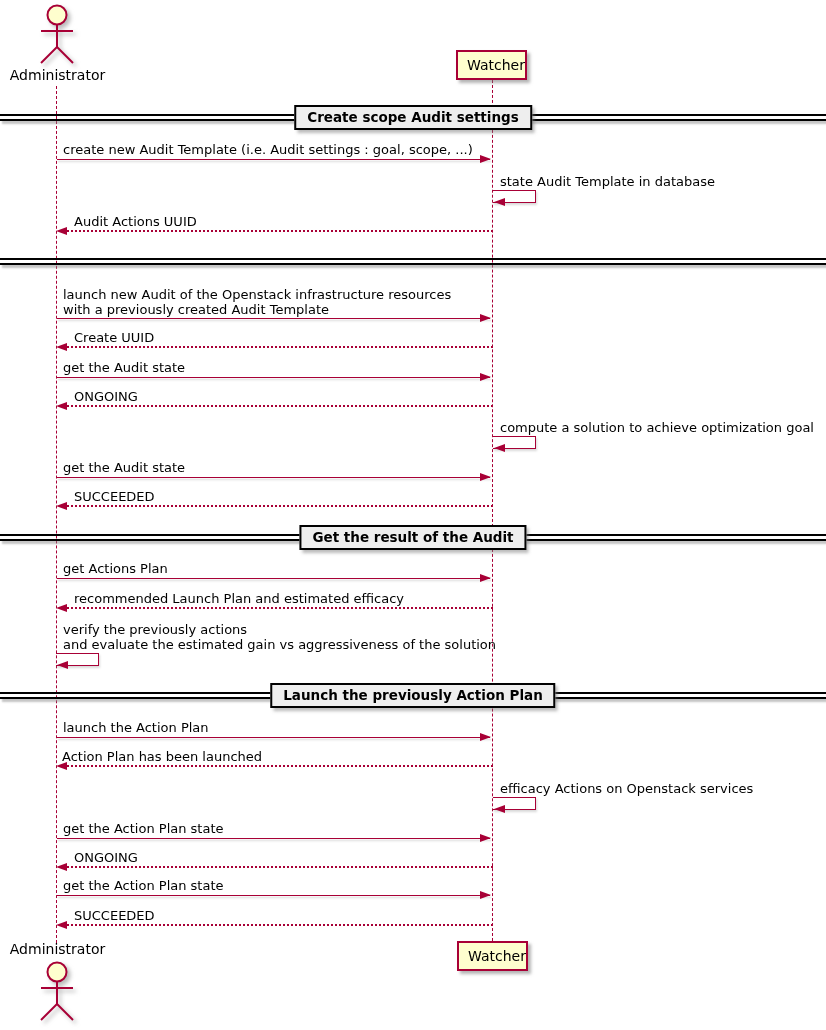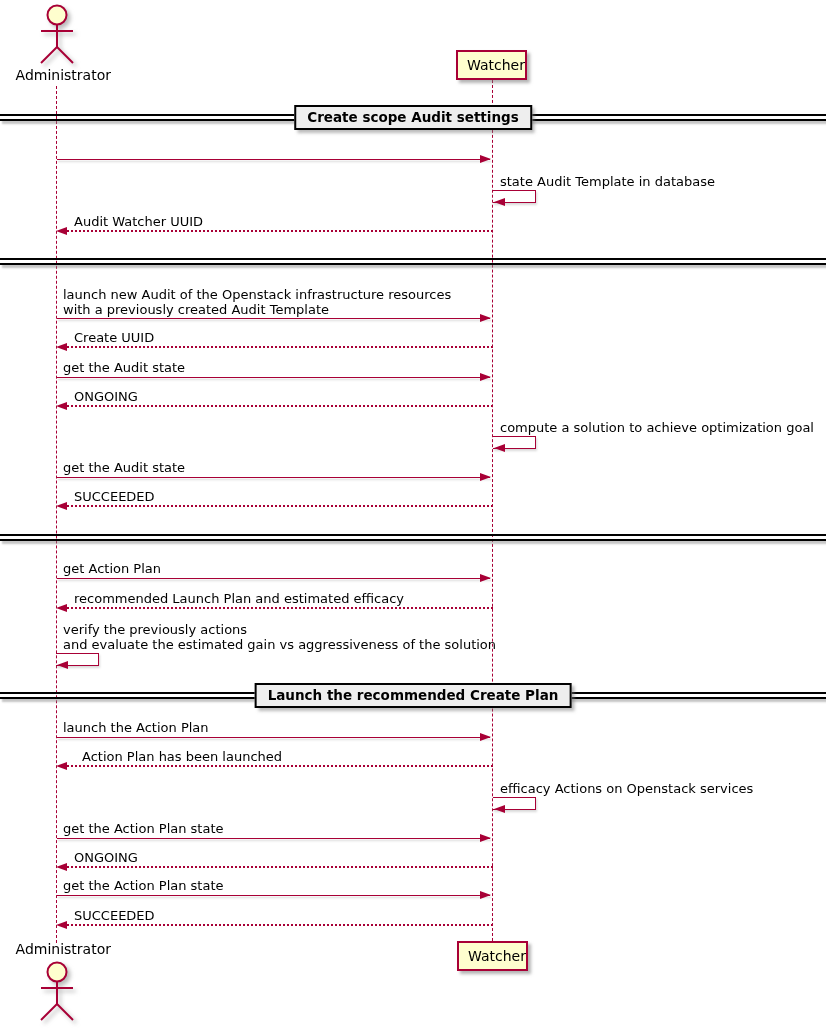--- a/index.html
+++ b/index.html
@@ -23,21 +23,21 @@
   .div-lines{position:absolute;left:0;width:826px;height:3px;
        border-top:2px solid var(--divider-border);border-bottom:2px solid var(--divider-border);
        box-shadow:2px 3px 2px rgba(140,140,140,.5);}
   .div-box{position:absolute;left:50%;transform:translateX(-50%);background:var(--divider-fill);
        border:2px solid var(--divider-border);padding:2px 11px;white-space:nowrap;
        font-weight:bold;font-size:13.5px;line-height:17px;color:var(--text);
        box-shadow:3px 3px 3px rgba(120,120,120,.5);}
   .pbox{position:absolute;width:71px;height:30px;box-sizing:border-box;background:var(--participant-fill);
        border:2px solid var(--stroke);display:flex;align-items:center;justify-content:flex-end;
        font-size:14px;color:var(--text);box-shadow:3px 3px 3px rgba(120,120,120,.55);}
-  .alabel{position:absolute;left:4px;width:107px;text-align:right;font-size:14px;line-height:15px;color:var(--text);}
+  .alabel{position:absolute;left:4px;width:107px;text-align:center;font-size:14px;line-height:15px;color:var(--text);}
   .actor{position:absolute;filter:drop-shadow(3px 3px 2px rgba(140,140,140,.6));}
 </style>
 </head>
 <body>
 
 <div id="canvas">
 
   <div class="lifeline" style="left:56px;top:86px;height:857px"></div>
   <div class="lifeline" style="left:492px;top:80px;height:861px"></div>
 
@@ -53,28 +53,29 @@
   <div class="alabel" style="top:68px">Administrator</div>
   <div class="pbox" style="left:456px;top:50px">
     <span>Watcher</span>
   </div>
 
   <div class="div-lines" style="top:114px"></div>
   <div class="div-box" style="top:105px">
     <span>Create scope Audit settings</span>
   </div>
 
+  <div class="lbl" style="left:63px;top:142px">create new Audit Template (i.e. Audit settings : goal, scope, ...)</div>
   <div class="ln" style="top:159px"></div>
   <div class="ahr" style="top:155px"></div>
 
   <div class="lbl" style="left:500px;top:174px">state Audit Template in database</div>
   <div class="selfloop" style="left:493px;top:190px"></div>
   <div class="ahl" style="left:494px;top:198px"></div>
 
-  <div class="lbl" style="left:74px;top:214px">Audit Watcher UUID</div>
+  <div class="lbl" style="left:74px;top:214px">Audit Actions UUID</div>
   <div class="lnr" style="top:230px"></div>
   <div class="ahl" style="top:227px"></div>
 
   <div class="div-lines" style="top:258px"></div>
 
   <div class="lbl" style="left:63px;top:287px">launch new Audit of the Openstack infrastructure resources
 with a previously created Audit Template</div>
   <div class="ln" style="top:318px"></div>
   <div class="ahr" style="top:314px"></div>
 
@@ -96,44 +97,47 @@
 
   <div class="lbl" style="left:63px;top:460px">get the Audit state</div>
   <div class="ln" style="top:477px"></div>
   <div class="ahr" style="top:473px"></div>
 
   <div class="lbl" style="left:74px;top:489px">SUCCEEDED</div>
   <div class="lnr" style="top:505px"></div>
   <div class="ahl" style="top:502px"></div>
 
   <div class="div-lines" style="top:534px"></div>
+  <div class="div-box" style="top:525px">
+    <span>Get the result of the Audit</span>
+  </div>
 
-  <div class="lbl" style="left:63px;top:561px">get Action Plan</div>
+  <div class="lbl" style="left:63px;top:561px">get Actions Plan</div>
   <div class="ln" style="top:578px"></div>
   <div class="ahr" style="top:574px"></div>
 
   <div class="lbl" style="left:74px;top:591px">recommended Launch Plan and estimated efficacy</div>
   <div class="lnr" style="top:607px"></div>
   <div class="ahl" style="top:604px"></div>
 
   <div class="lbl" style="left:63px;top:622px">verify the previously actions
 and evaluate the estimated gain vs aggressiveness of the solution</div>
   <div class="selfloop" style="left:56px;top:653px"></div>
   <div class="ahl" style="left:57px;top:661px"></div>
 
   <div class="div-lines" style="top:692px"></div>
   <div class="div-box" style="top:683px">
-    <span>Launch the recommended Create Plan</span>
+    <span>Launch the previously Action Plan</span>
   </div>
 
   <div class="lbl" style="left:63px;top:720px">launch the Action Plan</div>
   <div class="ln" style="top:737px"></div>
   <div class="ahr" style="top:733px"></div>
 
-  <div class="lbl" style="left:82px;top:749px">Action Plan has been launched</div>
+  <div class="lbl" style="left:62px;top:749px">Action Plan has been launched</div>
   <div class="lnr" style="top:765px"></div>
   <div class="ahl" style="top:762px"></div>
 
   <div class="lbl" style="left:500px;top:781px">efficacy Actions on Openstack services</div>
   <div class="selfloop" style="left:493px;top:797px"></div>
   <div class="ahl" style="left:494px;top:805px"></div>
 
   <div class="lbl" style="left:63px;top:821px">get the Action Plan state</div>
   <div class="ln" style="top:838px"></div>
   <div class="ahr" style="top:834px"></div>

